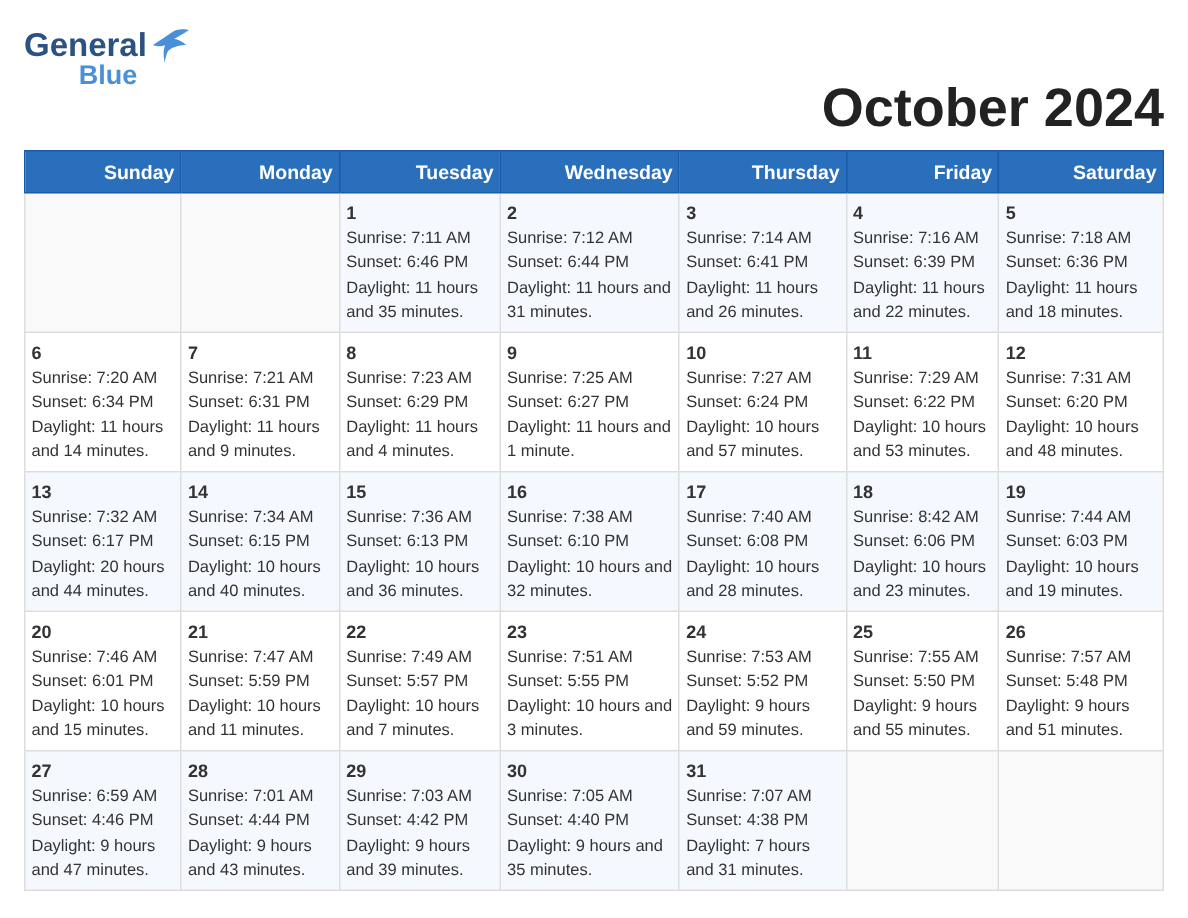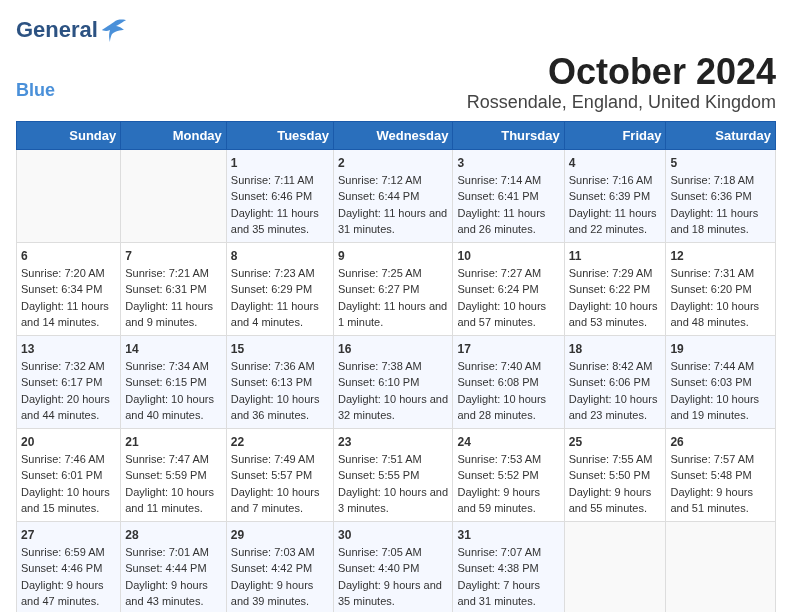--- a/index.html
+++ b/index.html
@@ -12,22 +12,21 @@
     }
     .header {
       display: flex;
       justify-content: space-between;
       align-items: flex-start;
       margin-bottom: 8px;
     }
     .logo {
       display: flex;
       flex-direction: column;
-      align-items: flex-start;
-      gap: 40px;
+      align-items: center;
     }
     .title-block {
       text-align: right;
       margin-top: 36px;
     }
     .month-title {
       font-size: 36px;
       font-weight: bold;
       color: #222;
       line-height: 1.1;
@@ -86,21 +85,20 @@
     <div style="display:flex;align-items:center;">
       <span style="font-size:22px;font-weight:bold;color:#2c5282;">General</span>
       <svg width="28" height="28" viewBox="0 0 28 28" style="margin-left:2px;">
         <path d="M14 6 C18 2, 26 4, 26 4 C26 4, 20 8, 16 10 C20 10, 24 14, 24 14 C24 14, 16 14, 12 18 C10 22, 10 26, 10 26 C10 26, 8 20, 10 14 C6 16, 2 14, 2 14 C2 14, 8 10, 14 6Z" fill="#4a90d9"></path>
       </svg>
     </div>
     <span style="font-size:18px;font-weight:bold;color:#4a90d9;margin-top:-4px;">Blue</span>
   </div>
   <div class="title-block">
     <div class="month-title">October 2024</div>
-    <div class="location">Rossendale, England, United Kingdom</div>
   </div>
 </div>
 
 <table>
   <thead>
     <tr>
       <th>Sunday</th>
       <th>Monday</th>
       <th>Tuesday</th>
       <th>Wednesday</th>

